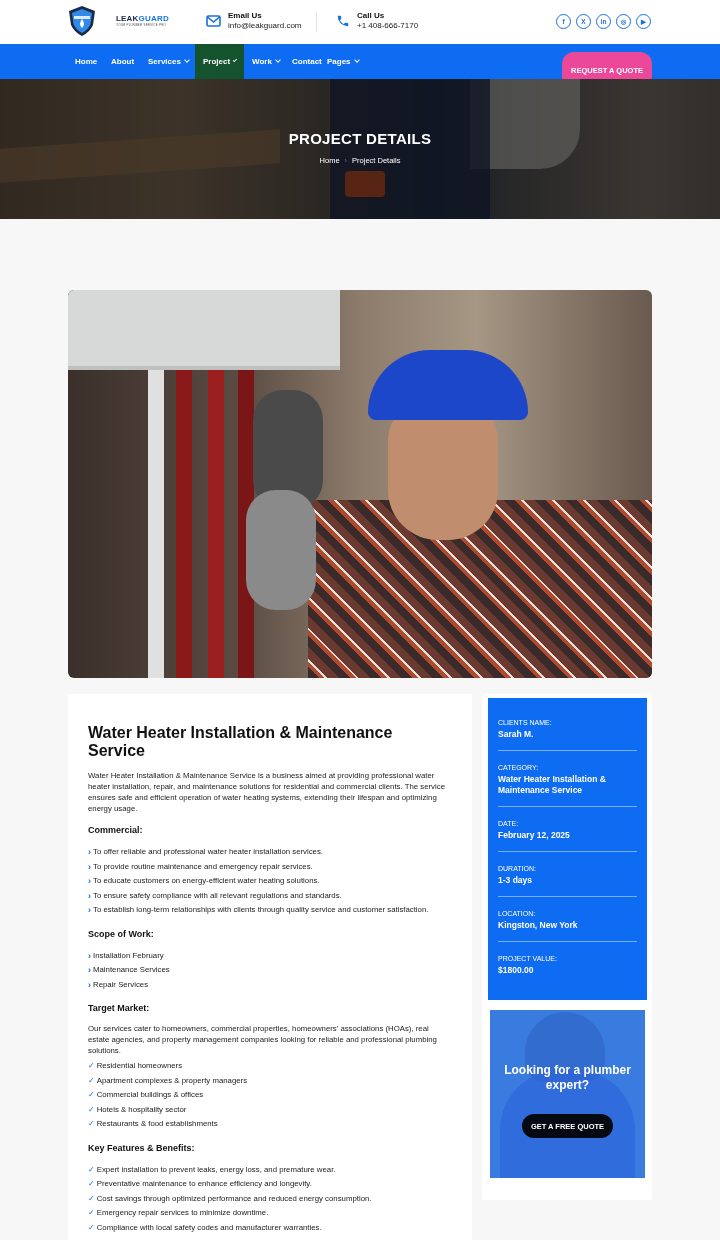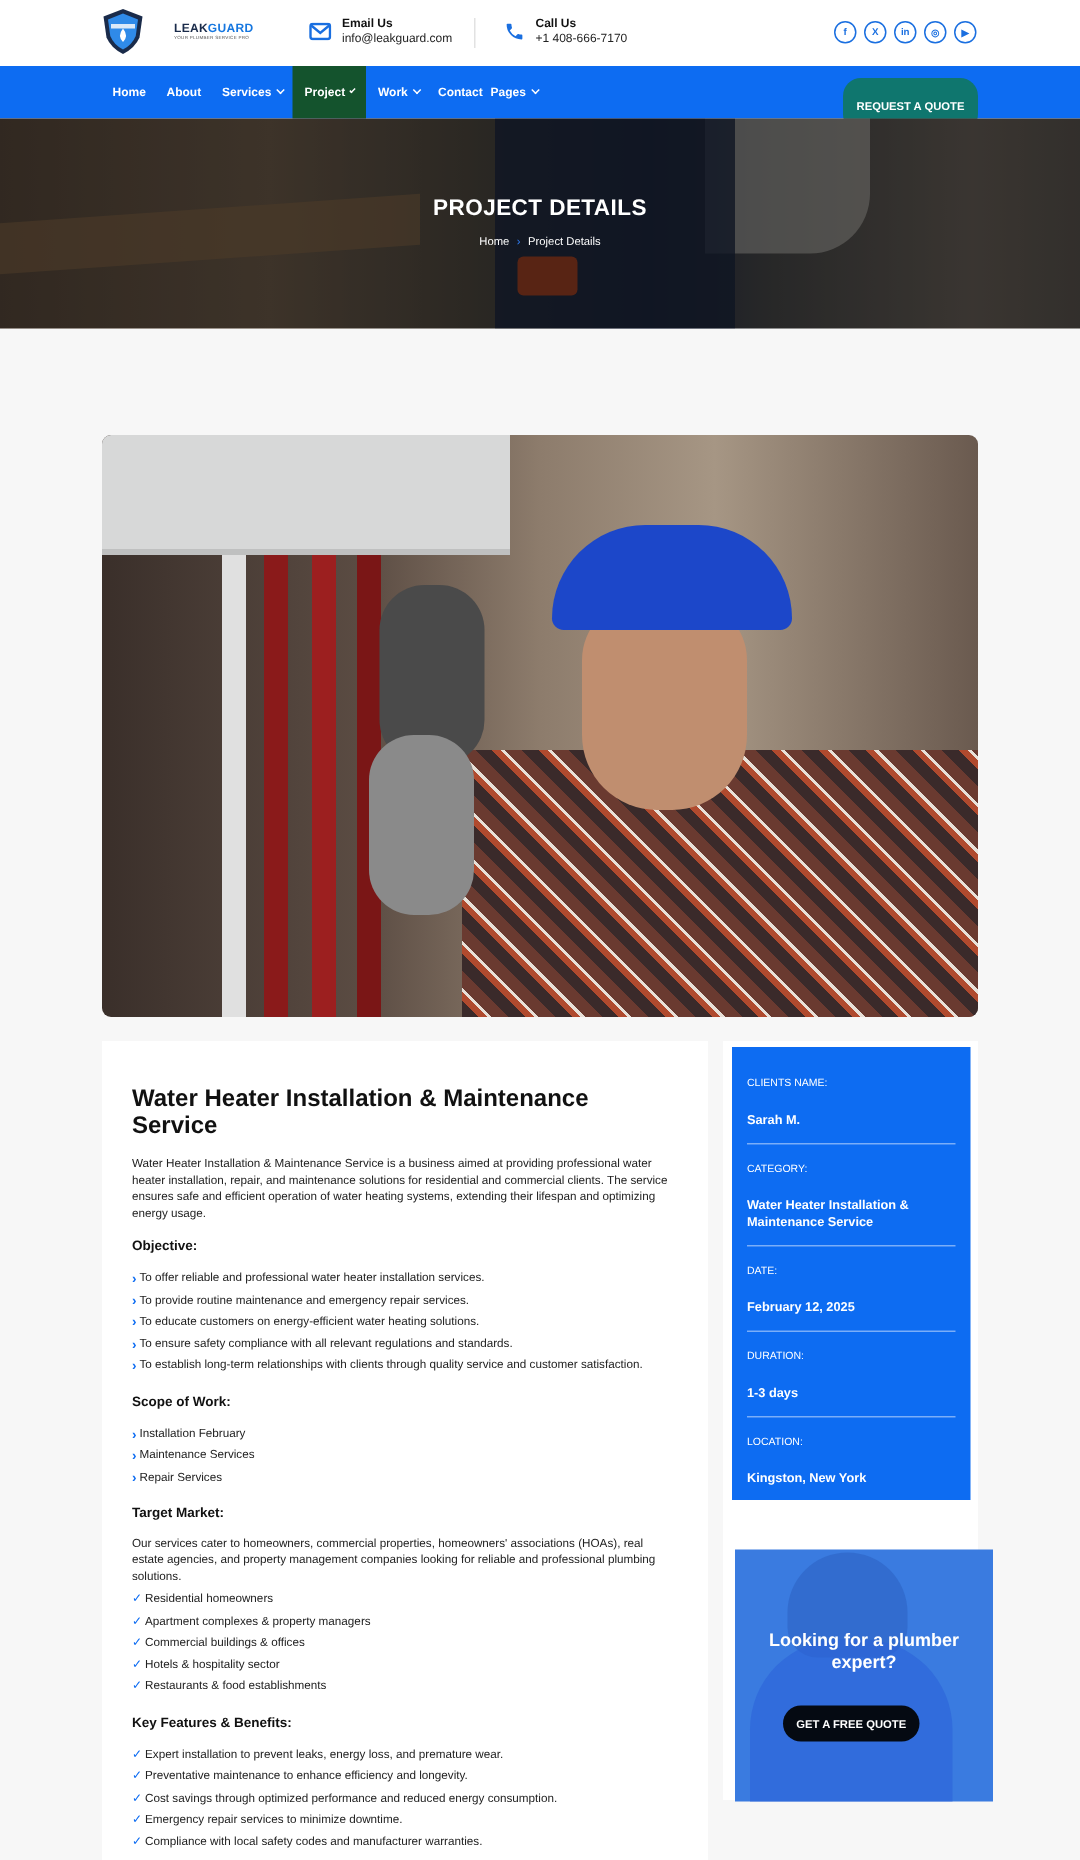--- a/index.html
+++ b/index.html
@@ -14,21 +14,21 @@
 .contact{position:absolute;top:11px;display:flex;align-items:center;gap:7px}
 .contact .t{font-size:8px;font-weight:bold;line-height:10px}
 .contact .v{font-size:8px;line-height:10px;color:#222}
 .vsep{position:absolute;left:316px;top:12px;width:1px;height:20px;background:#e2e2e2}
 .social{position:absolute;left:556px;top:14px;display:flex;gap:5px}
 .social span{width:15px;height:15px;border:1px solid #1a6fe0;border-radius:50%;display:flex;align-items:center;justify-content:center;font-size:6.5px;color:#1a6fe0;font-weight:bold}
 .nav{height:35px;background:#0d6cf2;position:relative}
 .nav .item{position:absolute;top:0;height:35px;display:flex;align-items:center;font-size:8px;font-weight:bold;color:#fff;padding:0 8px}
 .nav .item.active{background:#14532d}
 .nav .caret{display:inline-block;width:4px;height:4px;border-right:1px solid #fff;border-bottom:1px solid #fff;transform:rotate(45deg);margin-left:4px;margin-top:-3px}
-.quote-btn{position:absolute;left:562px;top:8px;width:90px;height:36px;background:#0f766e;border-radius:12px;color:#fff;font-size:7.5px;font-weight:bold;display:flex;align-items:center;justify-content:center}
+.quote-btn{position:absolute;left:562px;top:8px;width:90px;height:36px;background:#ec4899;border-radius:12px;color:#fff;font-size:7.5px;font-weight:bold;display:flex;align-items:center;justify-content:center}
 .hero{height:140px;position:relative;overflow:hidden;background:linear-gradient(90deg,#5a4a3c 0%,#6f5d4b 25%,#4d4840 45%,#2b3348 60%,#4a4a4a 72%,#6a625a 90%,#5c5650 100%)}
 .hero .shape1{position:absolute;left:330px;top:0;width:160px;height:140px;background:#1c2740;opacity:.8}
 .hero .shape2{position:absolute;left:470px;top:0;width:110px;height:90px;background:#c9c6c0;opacity:.55;border-radius:0 0 40px 0}
 .hero .shape3{position:absolute;left:0;top:60px;width:280px;height:34px;background:#8a6b4a;opacity:.6;transform:skewY(-4deg)}
 .hero .shape4{position:absolute;left:345px;top:92px;width:40px;height:26px;background:#c0491e;opacity:.8;border-radius:4px}
 .hero .overlay{position:absolute;inset:0;background:rgba(0,0,0,.45)}
 .hero h1{position:absolute;left:0;right:0;top:51px;text-align:center;color:#fff;font-size:15px;font-weight:bold;letter-spacing:.3px}
 .hero .crumb{position:absolute;left:0;right:0;top:77px;text-align:center;color:#fff;font-size:7.5px}
 .hero .crumb .sep{color:#2f7ef5;margin:0 5px}
 .mainimg{position:absolute;left:68px;top:290px;width:584px;height:388px;border-radius:6px;overflow:hidden;background:linear-gradient(90deg,#3a2f2a 0%,#5b4c43 30%,#8d7c6c 50%,#a69684 70%,#6a5a4f 100%)}
@@ -45,22 +45,22 @@
 .content h3{font-size:9px;font-weight:bold;margin:11px 0 10px}
 .content ul{list-style:none}
 .content li{font-size:7.8px;line-height:14.5px;color:#222;display:flex;align-items:center}
 .chev{color:#0d6cf2;font-weight:bold;margin-right:2px;font-size:9px}
 .chk{color:#0d6cf2;margin-right:2px;font-size:8px}
 .sidebar{position:absolute;left:482px;top:694px;width:170px;height:506px;background:#fff}
 .info{position:absolute;left:6px;top:4px;width:159px;height:302px;background:#0d6cf2;padding:20px 10px 0 10px;color:#fff}
 .info .row{border-bottom:1px solid rgba(255,255,255,.45);padding-bottom:10px;margin-bottom:12px}
 .info .row:last-child{border-bottom:none}
 .info .lbl{font-size:7px;line-height:10px}
-.info .val{font-size:8.5px;font-weight:bold;line-height:11px;margin-top:13px}
-.promo{position:absolute;left:8px;top:339px;width:172px;height:168px;background:#3a7be0;overflow:hidden}
+.info .val{font-size:8.5px;font-weight:bold;line-height:11px;margin-top:1px}
+.promo{position:absolute;left:8px;top:316px;width:155px;height:168px;background:#3a7be0;overflow:hidden}
 .promo .person{position:absolute;left:35px;top:2px;width:80px;height:70px;background:#2f66c8;border-radius:40px 40px 20px 20px;opacity:.7}
 .promo .body{position:absolute;left:10px;top:60px;width:135px;height:110px;background:#2b63d9;border-radius:60px 60px 0 0;opacity:.6}
 .promo h4{position:absolute;left:0;right:0;top:53px;text-align:center;color:#fff;font-size:12px;font-weight:bold;line-height:15px}
 .promo .btn{position:absolute;left:32px;top:104px;width:91px;height:24px;background:#050a12;border-radius:12px;color:#fff;font-size:7.5px;font-weight:bold;display:flex;align-items:center;justify-content:center}
 </style>
 </head>
 <body>
 
 <div class="topbar">
   <div class="logo">
@@ -157,21 +157,21 @@
   <div class="face"></div>
   <div class="cap"></div>
   <div class="glove"></div>
   <div class="glove2"></div>
 </div>
 
 <div class="content">
   <h2>Water Heater Installation &amp; Maintenance Service</h2>
   <p>Water Heater Installation &amp; Maintenance Service is a business aimed at providing professional water heater installation, repair, and maintenance solutions for residential and commercial clients. The service ensures safe and efficient operation of water heating systems, extending their lifespan and optimizing energy usage.</p>
 
-  <h3>Objective:</h3>
+  <h3>Commercial:</h3>
   <ul>
     <li>
         <span class="chev">›</span>
         <span>To offer reliable and professional water heater installation services.</span>
       </li>
     <li>
         <span class="chev">›</span>
         <span>To provide routine maintenance and emergency repair services.</span>
       </li>
     <li>

